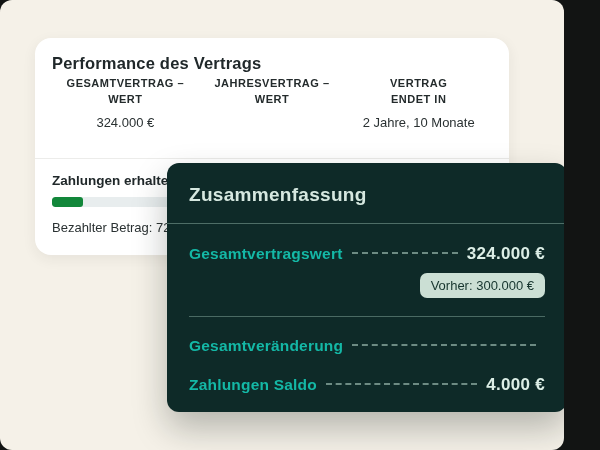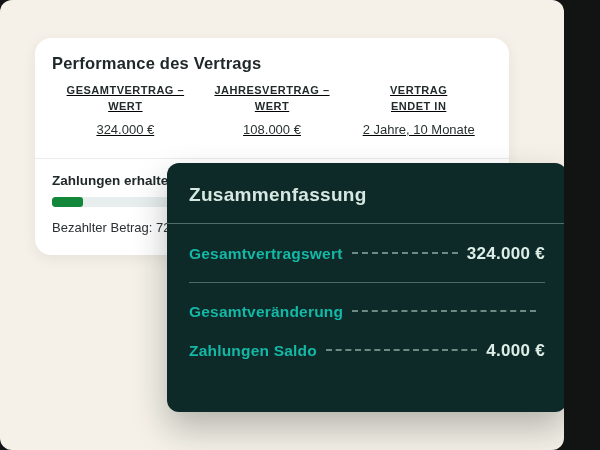--- a/index.html
+++ b/index.html
@@ -30,22 +30,21 @@
   }
   .perf-title{
     margin:0;
     font-size:16.5px;
     font-weight:bold;
     color:#20282a;
     letter-spacing:0.2px;
   }
   .metrics{
     display:flex;
-    margin-top:10px;
-    text-decoration:underline;
+    margin-top:3px;
   }
   .metric{
     flex:1;
     text-align:center;
   }
   .metric-label{
     font-size:11px;
     font-weight:bold;
     letter-spacing:0.5px;
     line-height:1.45;
@@ -170,21 +169,20 @@
 
     <div class="metrics">
       <div class="metric">
         <div class="metric-label">GESAMTVERTRAG –
 WERT</div>
         <div class="metric-value">324.000 €</div>
       </div>
       <div class="metric">
         <div class="metric-label">JAHRESVERTRAG –
 WERT</div>
-        <div class="metric-value">108.000 €</div>
       </div>
       <div class="metric">
         <div class="metric-label">VERTRAG
 ENDET IN</div>
         <div class="metric-value">2 Jahre, 10 Monate</div>
       </div>
     </div>
 
     <div class="perf-divider"></div>
 
@@ -203,20 +201,23 @@
     </header>
 
     <div class="summary-body">
 
       <div class="summary-row">
         <span class="row-label">Gesamtvertragswert</span>
         <span class="leader"></span>
         <span class="row-value">324.000 €</span>
       </div>
 
+      <div class="badge-row">
+        <span class="prev-badge">Vorher: 300.000 €</span>
+      </div>
 
       <div class="summary-divider"></div>
 
       <div class="summary-row">
         <span class="row-label">Gesamtveränderung</span>
         <span class="leader"></span>
       </div>
 
       <div class="summary-row">
         <span class="row-label">Zahlungen Saldo</span>

